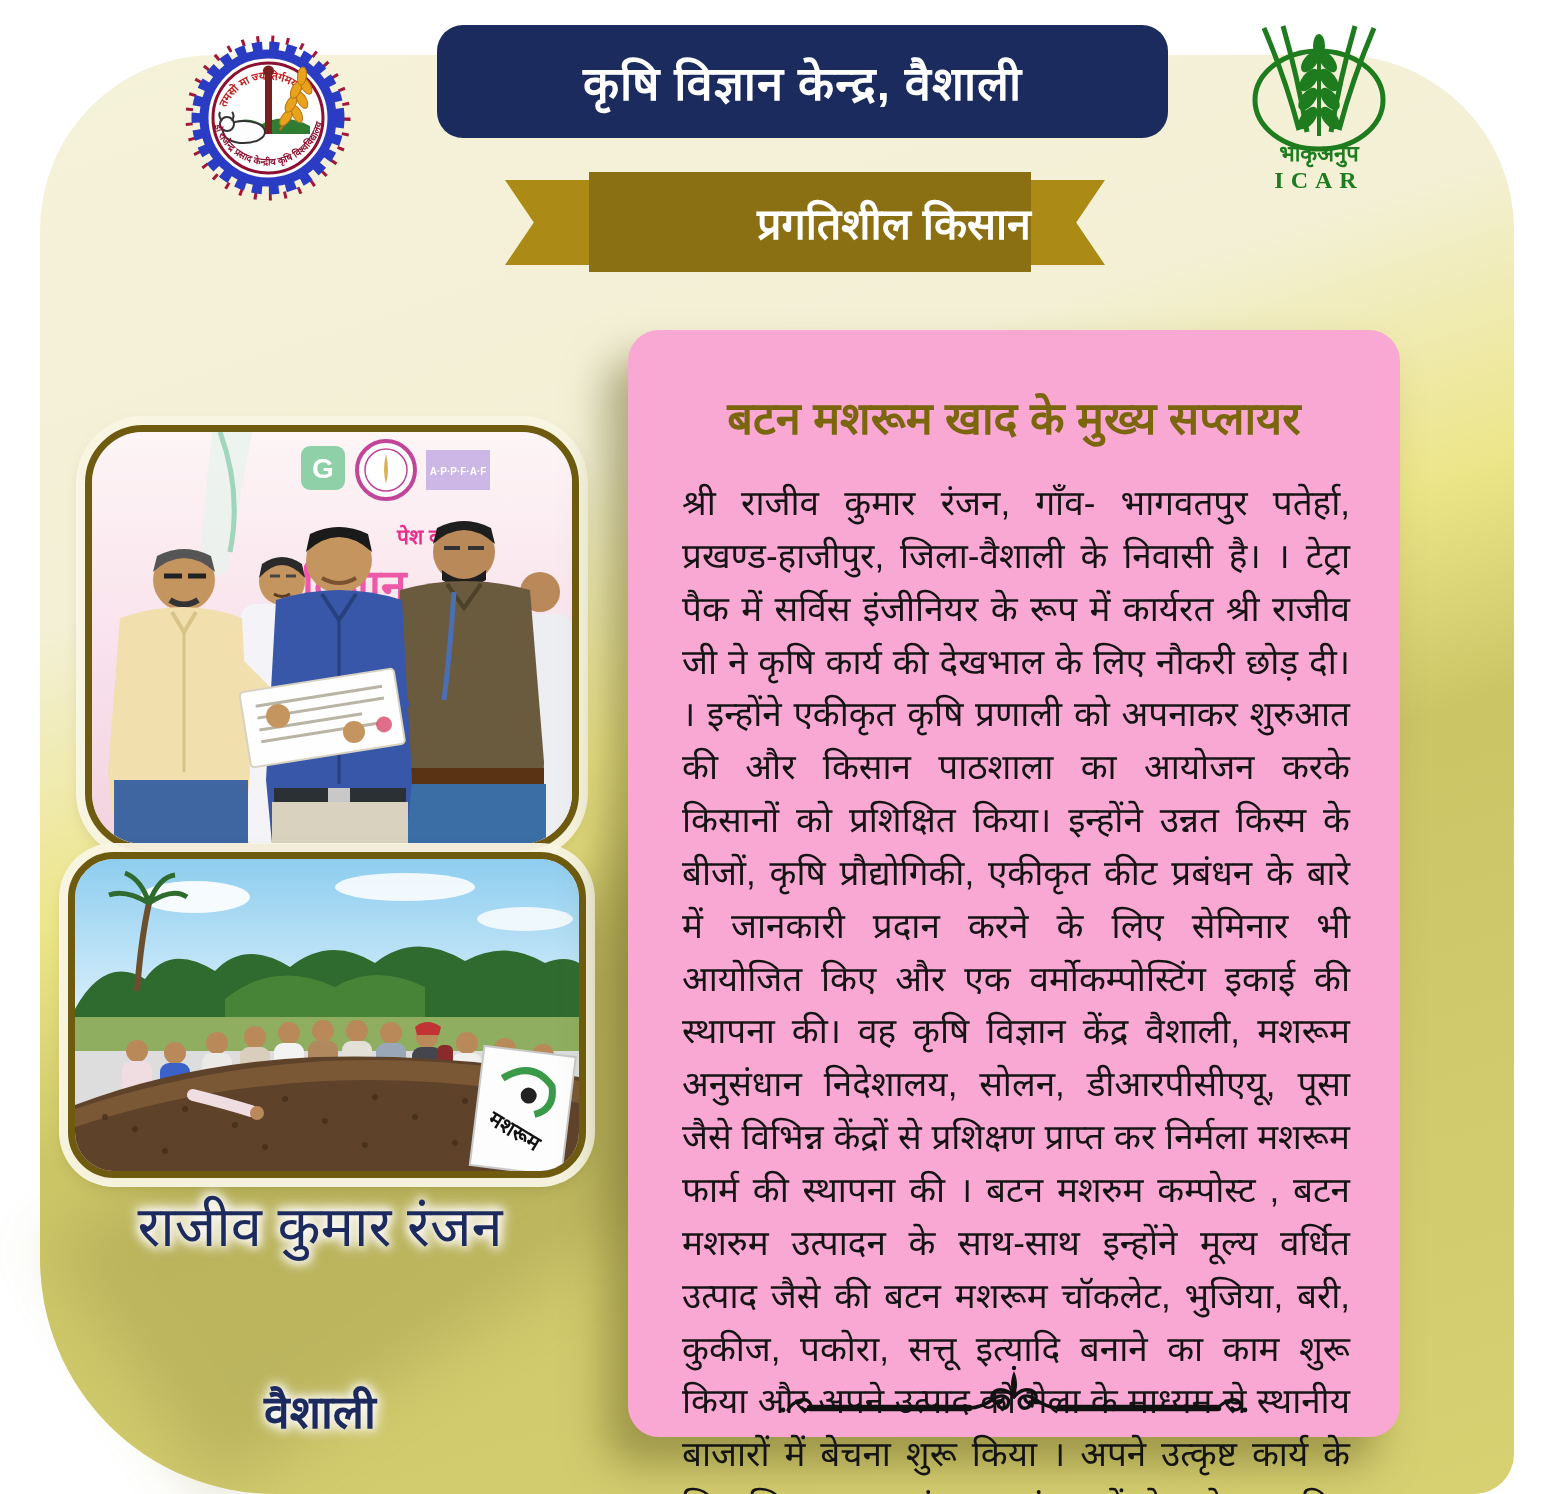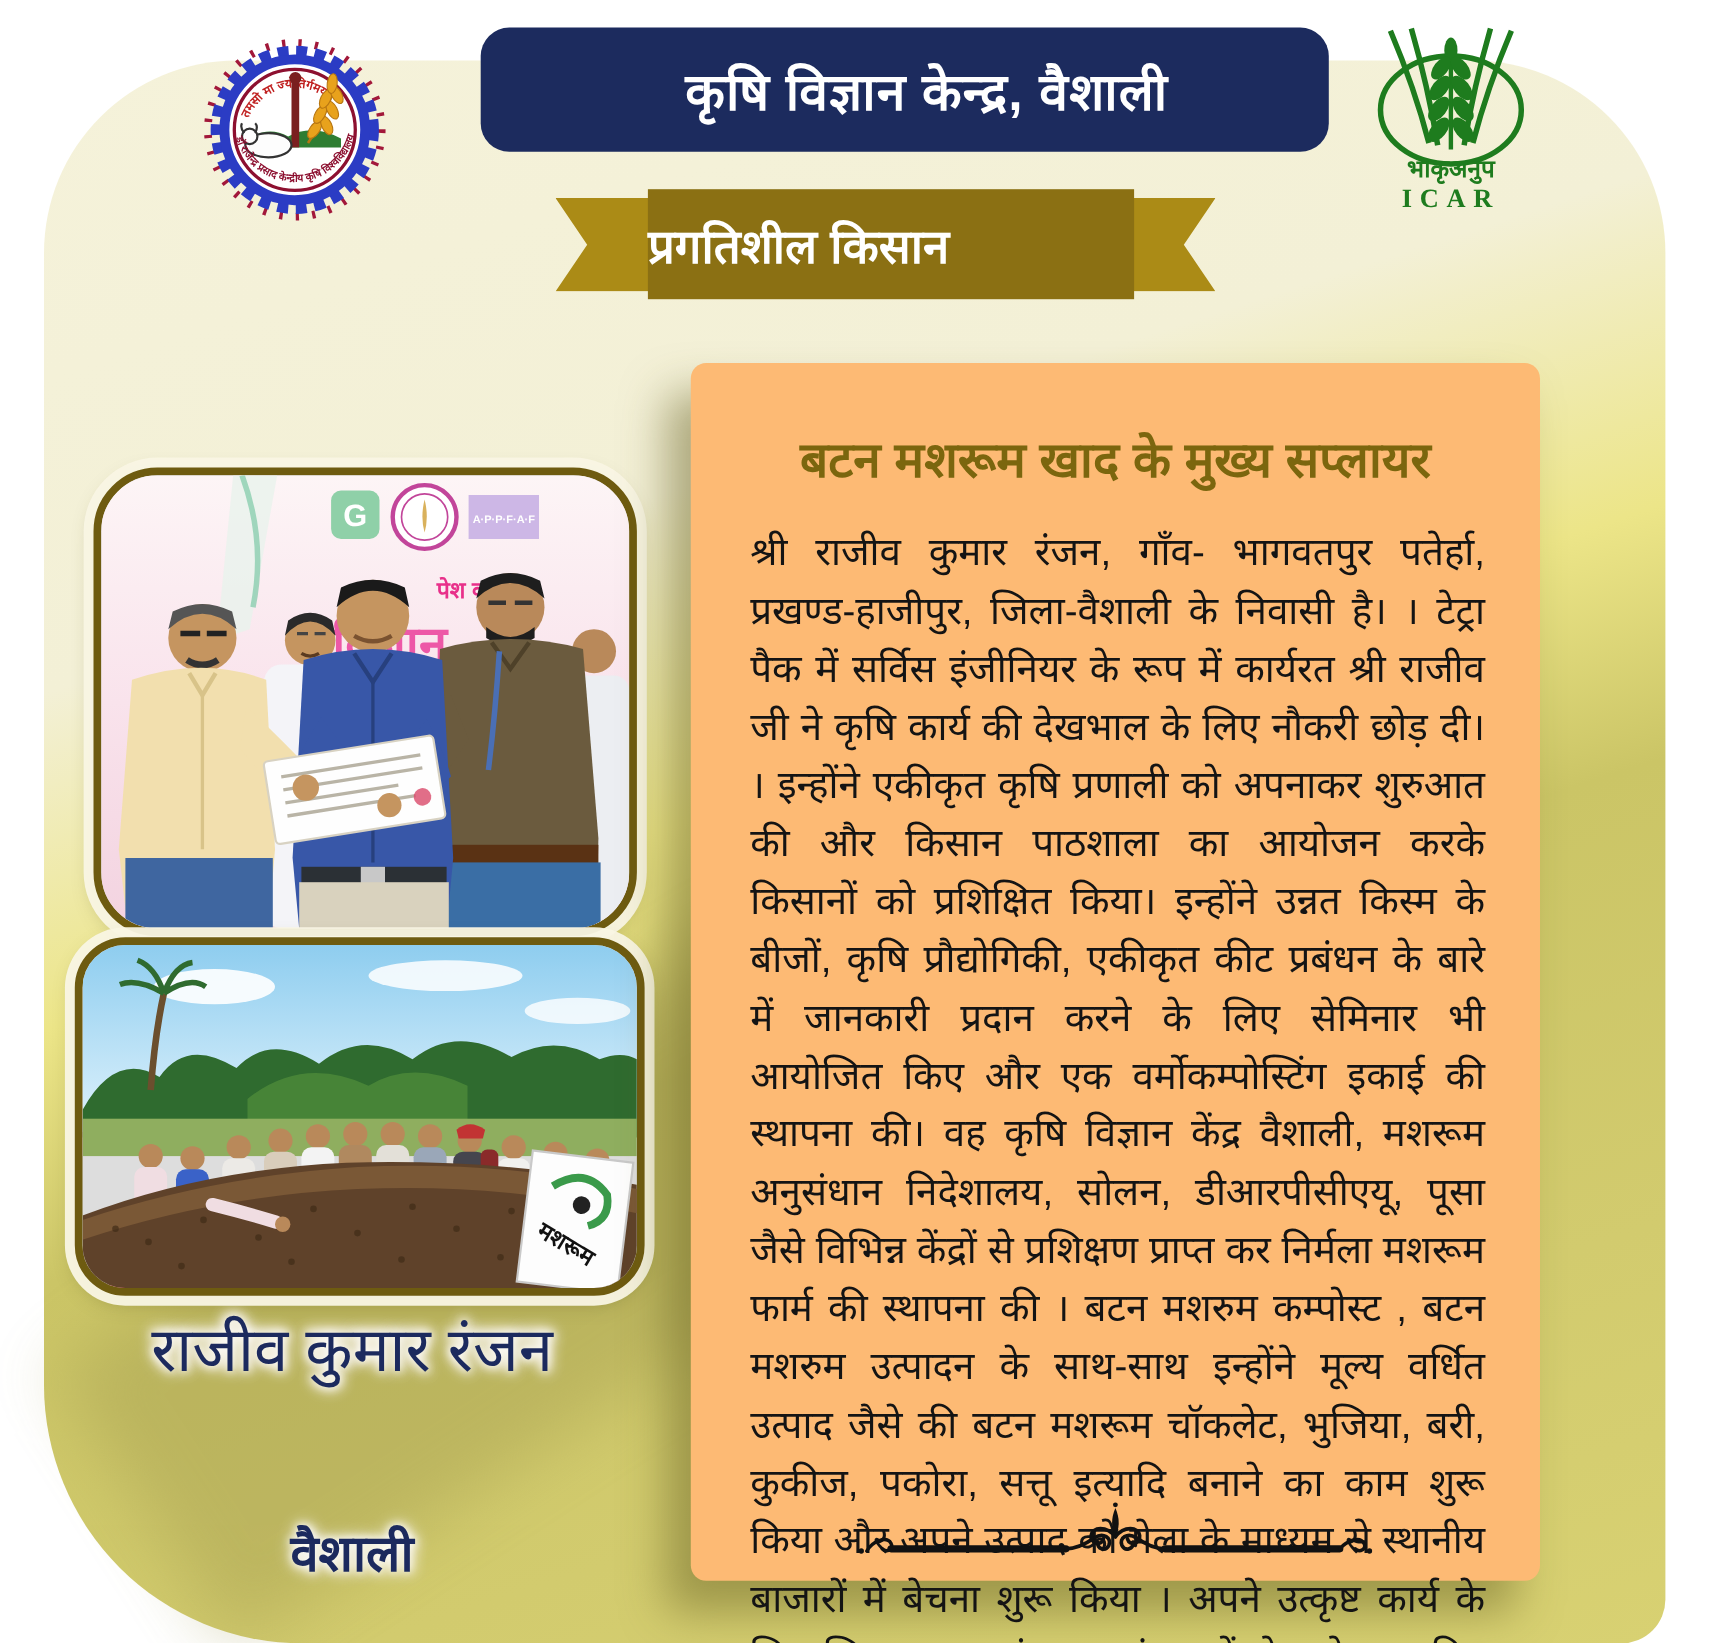--- a/index.html
+++ b/index.html
@@ -9,53 +9,53 @@
   
   .card{position:absolute;left:40px;top:55px;width:1474px;height:1439px;
         border-radius:175px 175px 40px 235px;
         background:linear-gradient(162deg,#f5f2da 0%,#f3f0d6 30%,#ece588 46%,#cbc566 58%,#d2cb6e 80%,#d8d172 100%);}
   .card::after{content:"";position:absolute;left:30px;top:960px;width:760px;height:300px;
         background:#9e974c;opacity:.38;filter:blur(30px);transform:rotate(-33deg);}
 
   
   .title-banner{position:absolute;left:437px;top:25px;width:731px;height:113px;
         background:#1c2b5e;border-radius:26px;display:flex;align-items:center;justify-content:center;
-        color:#ffffff;font-size:47px;font-weight:bold;letter-spacing:1px;padding-left:40px;}
+        color:#ffffff;font-size:47px;font-weight:bold;letter-spacing:1px;}
   .univ-logo{position:absolute;left:180px;top:26px;width:176px;height:182px;}
   .icar-logo{position:absolute;left:1236px;top:20px;width:166px;height:176px;}
 
   
   .ribbon{position:absolute;left:505px;top:172px;width:600px;height:100px;}
   .ribbon .wing{position:absolute;top:8px;width:96px;height:85px;background:#ab8b16;}
   .ribbon .wing.left{left:0;clip-path:polygon(0 0,100% 0,100% 100%,0 100%,30% 50%);}
   .ribbon .wing.right{right:0;clip-path:polygon(0 0,100% 0,70% 50%,100% 100%,0 100%);}
   .ribbon .band{position:absolute;left:84px;top:0;width:442px;height:100px;background:#8b7013;
-        display:flex;align-items:center;justify-content:flex-start;color:#fff;font-size:43px;font-weight:bold;}
+        display:flex;align-items:center;justify-content:flex-end;color:#fff;font-size:43px;font-weight:bold;}
 
   
   .photo{position:absolute;border:7px solid #6e5b10;box-shadow:0 0 0 9px rgba(249,246,228,.95),0 6px 18px rgba(90,85,30,.35);
         overflow:hidden;background:#ddd;}
   .photo.award{left:85px;top:425px;width:480px;height:412px;border-radius:58px;}
   .photo.compost{left:68px;top:852px;width:504px;height:312px;border-radius:46px;}
   .photo svg{display:block;width:100%;height:100%;}
 
   
   .farmer-name{position:absolute;left:30px;top:1186px;width:580px;text-align:center;
         color:#1c2a5e;font-size:56px;font-weight:normal;
         text-shadow:0 0 8px #fff,0 0 16px #fff,2px 2px 12px rgba(255,245,245,.95),-2px -2px 12px rgba(255,245,245,.95);}
   .farmer-addr1{position:absolute;left:30px;top:1268px;width:580px;text-align:center;
         color:#1c2a5e;font-size:46px;font-weight:bold;
         text-shadow:0 0 8px #fff,0 0 16px #fff,2px 2px 12px rgba(255,245,245,.95);}
   .farmer-addr2{position:absolute;left:30px;top:1335px;width:580px;text-align:center;
         color:#1c2a5e;font-size:46px;font-weight:bold;
         text-shadow:0 0 8px #fff,0 0 16px #fff,2px 2px 12px rgba(255,245,245,.95);margin-top:44px;}
 
   
-  .article-box{position:absolute;left:628px;top:330px;width:772px;height:1107px;background:#fdba74;
-        border-radius:14px;box-shadow:-22px 28px 40px rgba(105,99,38,.5);}
+  .article-box{position:absolute;left:628px;top:330px;width:772px;height:1107px;background:#f9a8d4;
+        border-radius:31px;box-shadow:-22px 28px 40px rgba(105,99,38,.5);}
   .article-heading{margin:56px 40px 0 40px;text-align:center;color:#7b660e;font-size:45px;font-weight:bold;}
   .article-body{margin:30px 50px 0 54px;color:#141414;font-size:35px;line-height:1.51;text-align:justify;}
 
   .flourish{position:absolute;left:50%;bottom:16px;transform:translateX(-50%);width:470px;height:58px;}
 </style>
 </head>
 <body>
 
 <div class="page">
 

